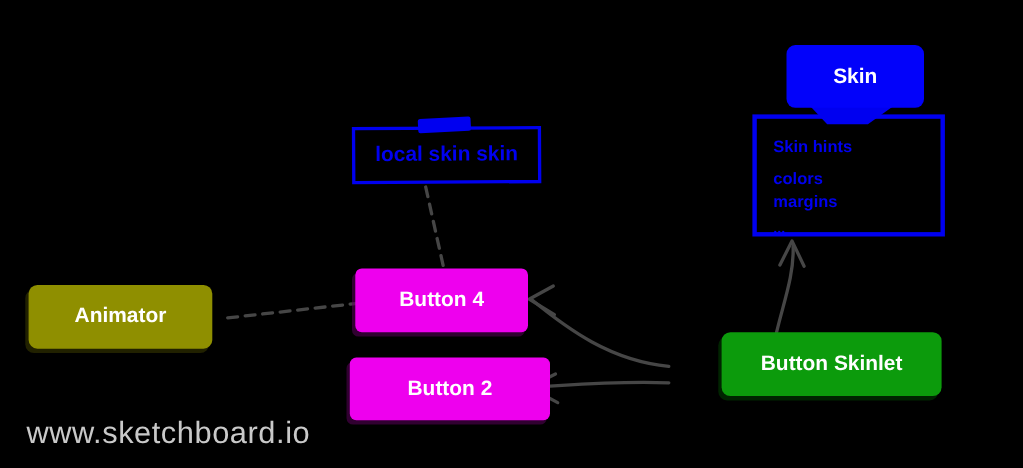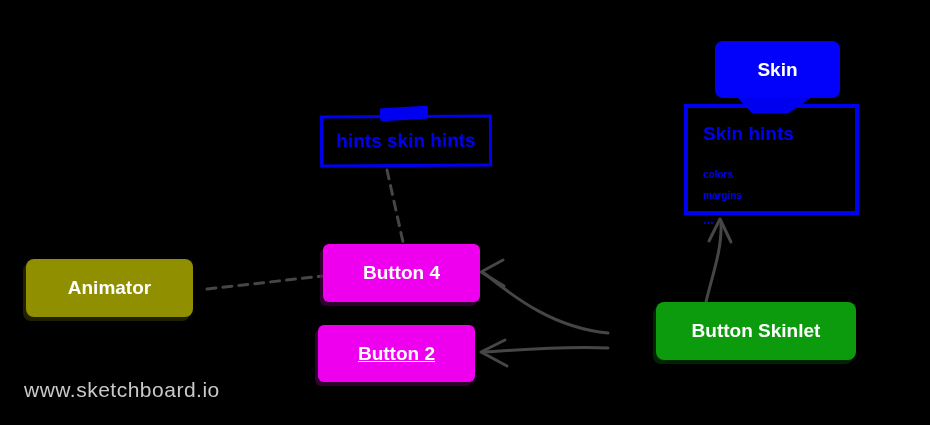--- a/index.html
+++ b/index.html
@@ -16,47 +16,47 @@
     display:flex;align-items:center;justify-content:center;
     box-sizing:border-box;
     font-weight:bold;font-size:19px;color:#fff;
     cursor:pointer;
     text-align:right;
   }
   .fillnode{border-radius:8px;}
   .node-skin{left:715px;top:41px;width:125px;height:57px;background:#0202fa;}
   .node-animator{left:26px;top:259px;width:167px;height:58px;background:#8f8f00;box-shadow:-3px 4px 0 rgba(60,60,0,.55);}
   .node-button1{left:323px;top:244px;width:157px;height:58px;background:#ee00ee;border-radius:6px;box-shadow:-3px 4px 0 rgba(90,0,90,.55);}
-  .node-button2{left:318px;top:325px;width:157px;height:57px;background:#ee00ee;border-radius:6px;box-shadow:-3px 4px 0 rgba(90,0,90,.55);text-decoration:underline;}
+  .node-button2{left:318px;top:325px;width:182px;height:57px;background:#ee00ee;border-radius:6px;box-shadow:-3px 4px 0 rgba(90,0,90,.55);}
   .node-skinlet{left:608px;top:302px;width:200px;height:58px;background:#0c9b0c;box-shadow:-3px 4px 0 rgba(0,60,0,.6);margin-left:48px;}
 
   .outline-node{
     position:absolute;background:transparent;border-style:solid;border-color:#0000f0;
     box-sizing:border-box;color:#0000f0;cursor:pointer;
   }
   .node-local-hints{
     left:320px;top:115px;width:172px;height:52px;border-width:3px;
     display:flex;align-items:center;justify-content:center;
     font-weight:bold;font-size:19px;transform:rotate(-.3deg);
   }
   .local-tab{
     position:absolute;left:380px;top:107px;width:48px;height:13px;
     background:#0000f0;transform:rotate(-3deg);border-radius:2px;
   }
   .node-skin-hints{
     left:684px;top:104px;width:175px;height:111px;border-width:4px;
     padding:16px 0 0 15px;
   }
-  .node-skin-hints .hints-title{font-weight:bold;font-size:19px;line-height:20px;margin:0 0 20px 0;}
-  .node-skin-hints .hint-item{font-weight:bold;font-size:10px;line-height:21px;}
+  .node-skin-hints .hints-title{font-weight:bold;font-size:15px;line-height:20px;margin:0 0 8px 0;}
+  .node-skin-hints .hint-item{font-weight:bold;font-size:15px;line-height:21px;}
   .node-skin-hints .hint-ellipsis{font-weight:bold;font-size:13px;line-height:13px;margin-top:7px;}
 
   .watermark{
     position:absolute;left:24px;top:378px;
-    font-size:21px;color:#c9c9c9;letter-spacing:.5px;
+    font-size:28px;color:#c9c9c9;letter-spacing:.5px;
   }
   .edge{stroke:#464646;stroke-width:3;fill:none;stroke-linecap:round;stroke-linejoin:round;cursor:pointer;}
   .edge.dashed{stroke-dasharray:9 7;}
   .skin-connector{fill:#0000f0;stroke:none;}
 </style>
 </head>
 <body>
 
 <div id="canvas">
 
@@ -84,21 +84,21 @@
 
   <div class="outline-node node-skin-hints">
     <div class="hints-title">Skin hints</div>
     <div class="hint-item">colors</div>
     <div class="hint-item">margins</div>
     <div class="hint-ellipsis">...</div>
   </div>
 
   <div class="local-tab"></div>
   <div class="outline-node node-local-hints">
-    <span>hints skin hints</span>
+    <span>local skin skin</span>
   </div>
 
   <div class="node fillnode node-animator">
     <span>Animator</span>
   </div>
 
   <div class="node node-button1">
     <span>Button 4</span>
   </div>
 

